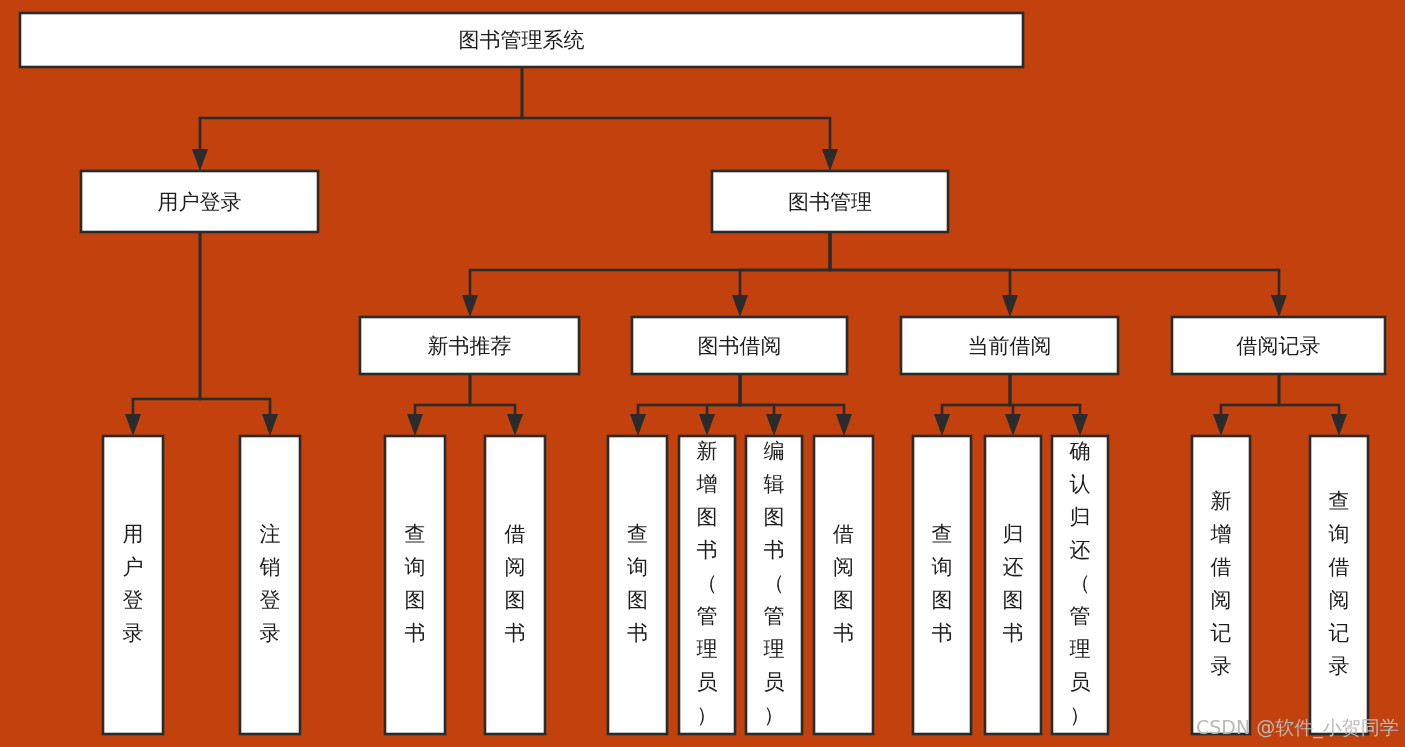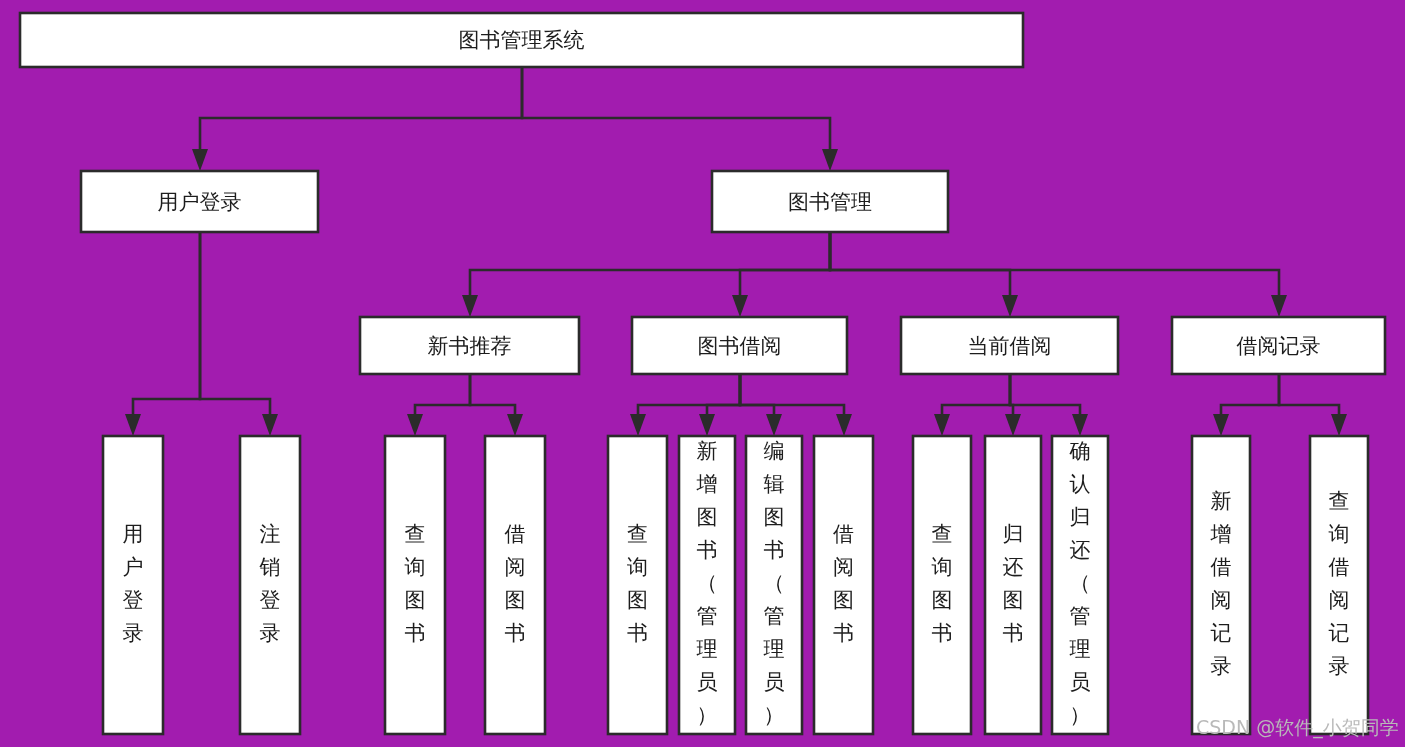--- a/index.html
+++ b/index.html
@@ -8,21 +8,21 @@
     padding: 0;
     background: #ffffff;
   }
   body {
     font-family: "DejaVu Sans", "Liberation Sans", sans-serif;
   }
   #diagram-root {
     position: relative;
     width: 1405px;
     height: 747px;
-    background: #a21caf;
+    background: #c2410c;
     overflow: hidden;
   }
   svg.diagram-canvas {
     position: absolute;
     left: 0;
     top: 0;
     width: 1405px;
     height: 747px;
     display: block;
   }

